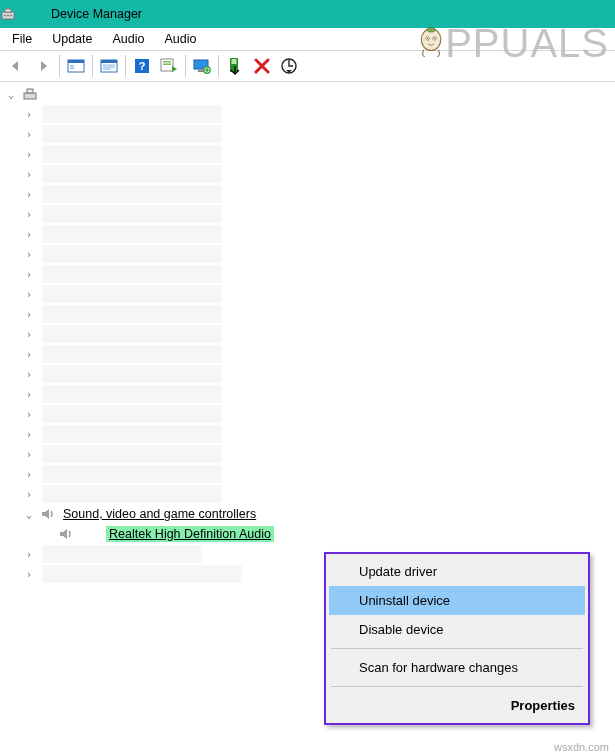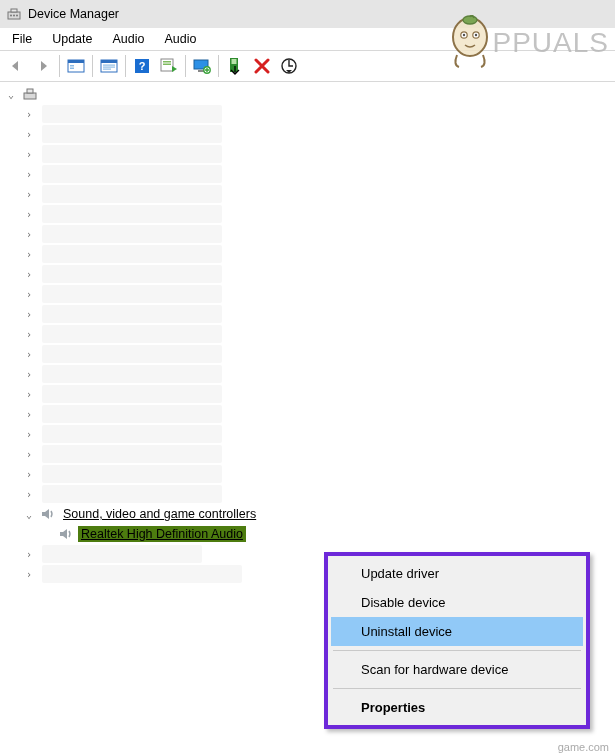--- a/index.html
+++ b/index.html
@@ -13,22 +13,22 @@
       position: relative;
       color: #000;
       user-select: none;
     }
 
     
     .title-bar {
       height: 28px;
       display: flex;
       align-items: center;
-      padding-left: 6px;
-      background: #e5e5e5;
+      background: #14b8a6;
+      gap: 29px;
     }
     .title-bar .icon { width: 16px; height: 16px; margin-right: 6px; }
     .title-bar .title { font-size: 12.5px; }
 
     
     .menu-bar {
       height: 22px;
       display: flex;
       align-items: center;
       padding-left: 4px;
@@ -96,71 +96,71 @@
       align-items: center;
       justify-content: center;
       font-size: 10px;
       color: #6b6b6b;
       font-family: Consolas, monospace;
       margin-right: 2px;
     }
     .expander.none { opacity: 0; }
     .node-icon { width: 16px; height: 16px; margin: 0 4px 0 2px; display: flex; align-items: center; justify-content: center; }
     .node-label { padding: 1px 3px; text-decoration: underline; }
-    .selected { background: #4d7c0f; }
+    .selected { background: #86efac; margin-left: 28px; }
 
     
     .blur-block {
       background: #f6f6f6;
       filter: blur(0.5px);
       border-radius: 2px;
     }
     .blur-block.a { height: 18px; width: 180px; margin-left: 4px; }
 
     
     .context-menu {
       position: absolute;
       top: 552px;
       left: 324px;
       width: 266px;
       background: #f0f0f0;
-      border: 4px solid #6d28d9;
+      border: 2px solid #6d28d9;
       box-shadow: 3px 3px 4px rgba(0,0,0,0.25);
       padding: 3px;
       font-size: 13px;
     }
     .cm-item {
       padding: 7px 10px 7px 30px;
       background: #f0f0f0;
     }
     .cm-item.highlight {
       background: #91c9f7;
     }
     .cm-sep {
       height: 1px;
       background: #c9c9c9;
       margin: 4px 2px;
     }
-    .cm-item.bold { font-weight: bold; }
+    .cm-item.bold { font-weight: bold; text-align: right; }
 
     
     .watermark {
       position: absolute;
       top: 4px;
       right: 6px;
       width: 190px;
       height: 78px;
       opacity: 0.85;
       pointer-events: none;
       display: flex;
       align-items: center;
       justify-content: flex-end;
     }
     .watermark .wm-text {
-      font-size: 28px;
+      font-size: 40px;
       font-weight: 300;
       color: #b9b9b9;
       letter-spacing: 1px;
       font-family: Arial, sans-serif;
     }
     .footer-credit {
       position: absolute;
       bottom: 2px;
       right: 6px;
       font-size: 11px;
@@ -424,36 +424,36 @@
   <div class="row">
       <span class="indent i1"></span>
       <span class="expander">›</span>
       <span class="blur-block a" style="width:200px"></span>
     </div>
 
 </div>
 
 <div class="context-menu">
   <div class="cm-item">Update driver</div>
+  <div class="cm-item highlight">Uninstall device</div>
   <div class="cm-item">Disable device</div>
-  <div class="cm-item highlight">Uninstall device</div>
   <div class="cm-sep"></div>
-  <div class="cm-item">Scan for hardware device</div>
+  <div class="cm-item">Scan for hardware changes</div>
   <div class="cm-sep"></div>
   <div class="cm-item bold">Properties</div>
 </div>
 
 <div class="watermark">
   <svg width="42" height="56" viewBox="0 0 42 56" style="margin-right:2px">
     <ellipse cx="21" cy="22" rx="17" ry="19" fill="#f3e6c8" stroke="#7a5b2a" stroke-width="2"></ellipse>
     <circle cx="15" cy="20" r="3.2" fill="#fff" stroke="#7a5b2a" stroke-width="1.2"></circle>
     <circle cx="27" cy="20" r="3.2" fill="#fff" stroke="#7a5b2a" stroke-width="1.2"></circle>
     <circle cx="15" cy="20" r="1.2" fill="#333"></circle>
     <circle cx="27" cy="20" r="1.2" fill="#333"></circle>
     <path d="M16 30 Q21 34 26 30" fill="none" stroke="#7a5b2a" stroke-width="1.5"></path>
     <ellipse cx="21" cy="5" rx="7" ry="4" fill="#6a9a3a" stroke="#467020" stroke-width="1.3"></ellipse>
     <path d="M21 2 Q23 -2 25 3" fill="none" stroke="#467020" stroke-width="1.5"></path>
     <path d="M8 40 Q4 50 10 52 M34 40 Q38 50 32 52" fill="none" stroke="#7a5b2a" stroke-width="2"></path>
   </svg>
   <span class="wm-text">PPUALS</span>
 </div>
 
-<div class="footer-credit">game.com</div>
+<div class="footer-credit">wsxdn.com</div>
 
 </body></html>

